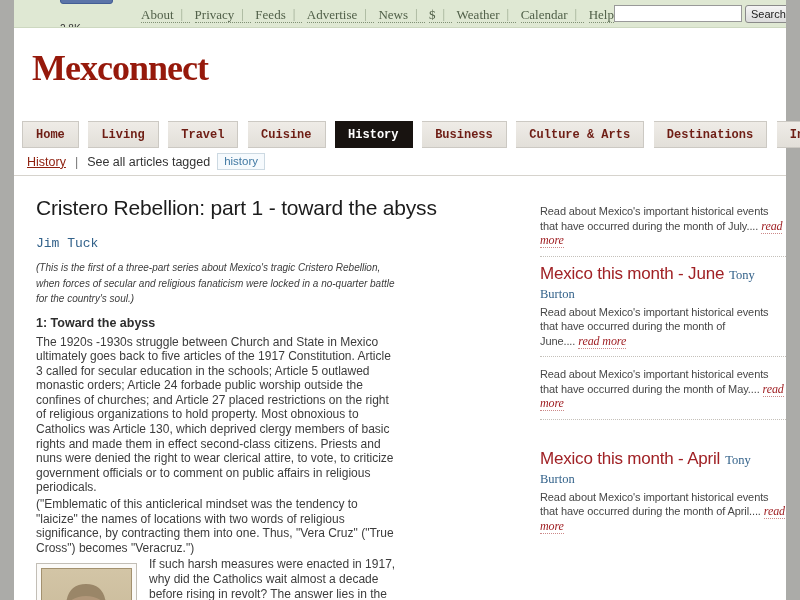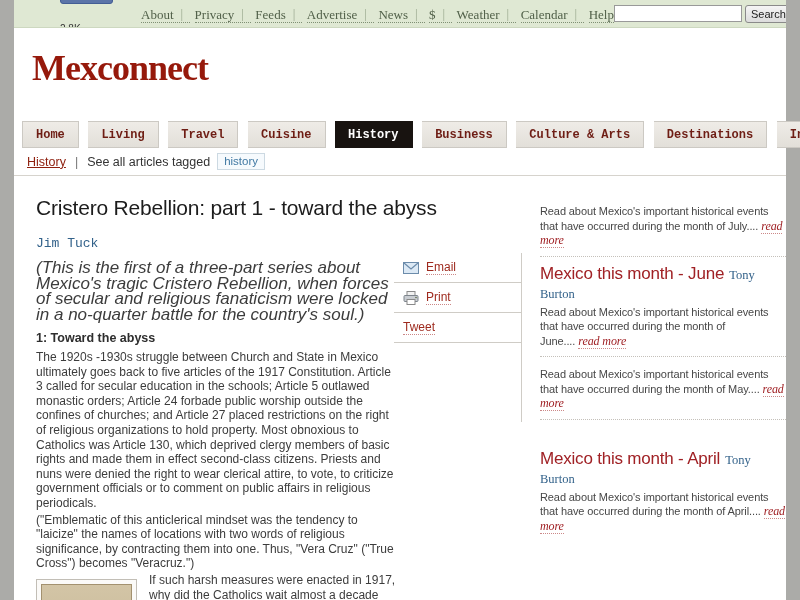--- a/index.html
+++ b/index.html
@@ -35,21 +35,21 @@
   .crumb-link { color: #8f2110; text-decoration: underline; }
   .crumb-link::after { content: "|"; color: #777; margin: 0 9px; display: inline-block; text-decoration: none; }
   .crumb-text { color: #333; }
   .crumb-tag { margin-left: 7px; font-size: 11.5px; color: #4179a3; background: #f6fafd; border: 1px solid #ccd9e2; padding: 1px 6px 2px; text-decoration: none; }
 
   
   .content { position: relative; height: 424px; overflow: hidden; }
   .main-col { position: absolute; left: 8px; top: 0; width: 378px; padding: 20px 0 0 14px; }
   .main-col h1 { font-size: 21px; font-weight: normal; color: #1c1c1c; white-space: nowrap; margin-bottom: 13px; letter-spacing: -0.2px; }
   .author-link { font-family: Liberation Mono, monospace; font-size: 13px; color: #33628a; text-decoration: none; display: inline-block; margin-bottom: 9px; }
-  .intro { font-style: italic; font-size: 17px; line-height: 15.5px; color: #3c3c3c; margin-bottom: 9px; }
+  .intro { font-style: italic; font-size: 10px; line-height: 15.5px; color: #3c3c3c; margin-bottom: 9px; }
   .section-h { font-size: 12.5px; font-weight: bold; color: #2e2e2e; margin: 4px 0 5px; }
   .main-col p.body { font-size: 12px; line-height: 14.6px; color: #3c3c3c; margin-bottom: 2px; }
   .photo-frame { float: left; width: 101px; margin: 6px 12px 4px 0; background: #fbfaf8; border: 1px solid #c2beb6; padding: 4px; }
   .photo-frame svg { display: block; }
 
   
   .share-col { position: absolute; left: 380px; top: 77px; width: 128px; border-right: 1px solid #cfccc6; height: 169px; }
   .share-item { display: flex; align-items: center; gap: 7px; padding: 7px 4px 7px 9px; border-bottom: 1px solid #cfccc6; }
   .share-item a { font-size: 12px; color: #9e2a1e; text-decoration: none; border-bottom: 1px dotted #c88; }
   .share-item .icn { display: inline-flex; }
@@ -154,45 +154,20 @@
             <ellipse cx="37" cy="40" rx="2.5" ry="2" fill="#54452f"></ellipse>
             <ellipse cx="53" cy="40" rx="2.5" ry="2" fill="#54452f"></ellipse>
             <path d="M8 150 L12 108 Q20 94 38 90 L45 96 L52 90 Q70 94 79 108 L83 150Z" fill="#77684f"></path>
             <path d="M38 90 L45 96 L52 90 L49 104 L41 104Z" fill="#cfc3a6"></path>
           </svg>
         </div>
         <p class="body"><span>If such harsh measures were enacted in 1917, why did the Catholics wait almost a decade before rising in revolt? The answer lies in the policies and personality of Alvaro Obregón, president of Mexico between 1920-24. In 1917, when the anti-Catholic measures were enacted, Mexico's chief executive was </span></p>
       </div>
     </div>
 
-    <div class="share-col">
-      <div class="share-item">
-        <span class="icn">
-          <svg width="16" height="12" viewBox="0 0 16 12">
-              <rect x="0.5" y="0.5" width="15" height="11" fill="#dce9f5" stroke="#6c8cab"></rect>
-              <path d="M1 1 L8 7 L15 1" fill="none" stroke="#6c8cab" stroke-width="1.2"></path>
-            </svg>
-        </span>
-        <a href="#">Email</a>
-      </div>
-      <div class="share-item">
-        <span class="icn">
-          <svg width="16" height="14" viewBox="0 0 16 14">
-              <rect x="4" y="0.5" width="8" height="4" fill="#f2f2f2" stroke="#8a8a8a"></rect>
-              <rect x="1" y="4.5" width="14" height="6" rx="1" fill="#c9cdd2" stroke="#7d848c"></rect>
-              <rect x="4" y="8.5" width="8" height="5" fill="#ffffff" stroke="#8a8a8a"></rect>
-              <circle cx="13" cy="6.5" r="0.8" fill="#5a6a42"></circle>
-            </svg>
-        </span>
-        <a href="#">Print</a>
-      </div>
-      <div class="share-item">
-        <a href="#">Tweet</a>
-      </div>
-    </div>
 
     <aside class="sidebar">
       <div class="side-items">
 
         <div class="side-item">
           <p class="side-desc"><span>Read about Mexico's important historical events that have occurred during the month of July....</span><a href="#" class="read-more">read more</a></p>
         </div>
 
         <div class="side-item">
           <div><a href="#" class="side-title">Mexico this month - June</a><a href="#" class="side-author">Tony Burton</a></div>

